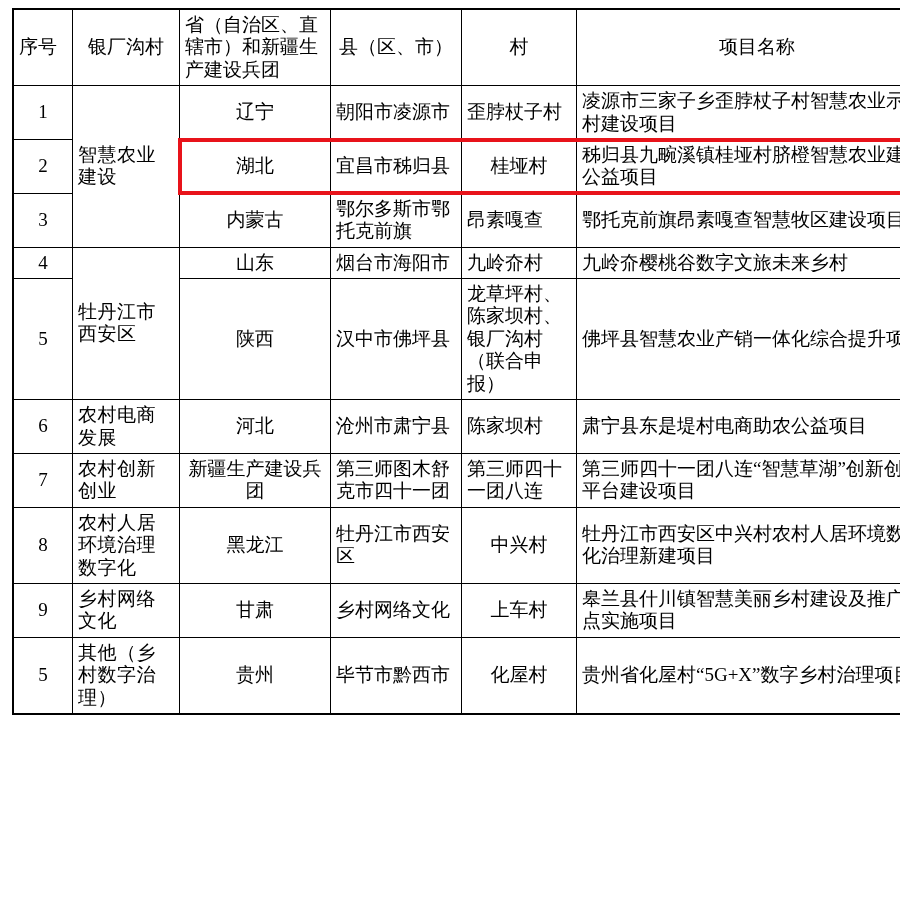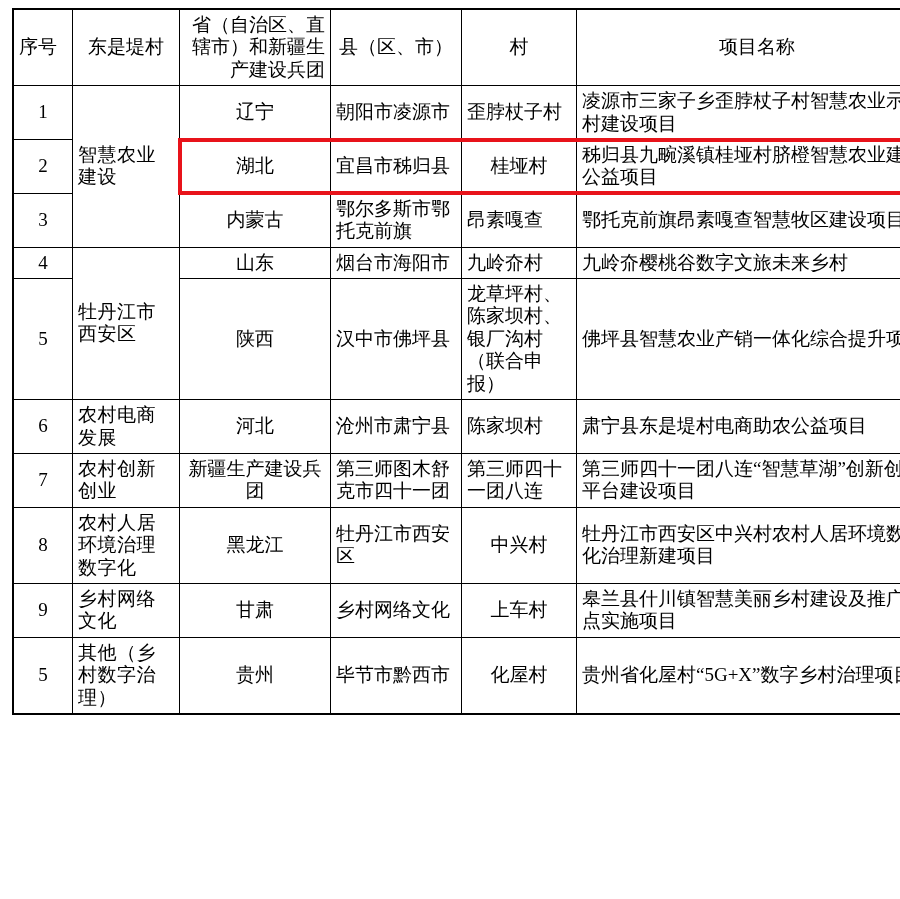--- a/index.html
+++ b/index.html
@@ -37,21 +37,21 @@
     font-weight: normal;
     word-break: break-all;
   }
   thead td {
     text-align: center;
     font-size: 20px;
     padding: 8px 6px;
   }
   .c-seq   { width: 48px;  text-align: left; }
   .c-cat   { width: 96px;  text-align: center; }
-  .c-prov  { width: 140px; text-align: right; }
+  .c-prov  { width: 140px; text-align: left; }
   .c-county{ width: 120px; }
   .c-vil   { width: 104px; text-align: left; }
   .c-name  { width: 350px; text-align: left; }
 
   td.center { text-align: center; }
   td.left   { text-align: left; }
 
   .cat-cell {
     text-align: left;
     letter-spacing: 0.5px;
@@ -68,21 +68,21 @@
   }
 </style>
 </head>
 <body>
 
 <div class="page">
   <table class="grid">
     <thead>
       <tr>
         <td class="c-seq">序号</td>
-        <td class="c-cat">东是堤村</td>
+        <td class="c-cat">银厂沟村</td>
         <td class="c-prov">省（自治区、直辖市）和新疆生产建设兵团</td>
         <td class="c-county">县（区、市）</td>
         <td class="c-vil" style="text-align:center">村</td>
         <td class="c-name" style="text-align:center">项目名称</td>
       </tr>
     </thead>
     <tbody>
 
       <tr>
         <td class="c-seq center">1</td>

